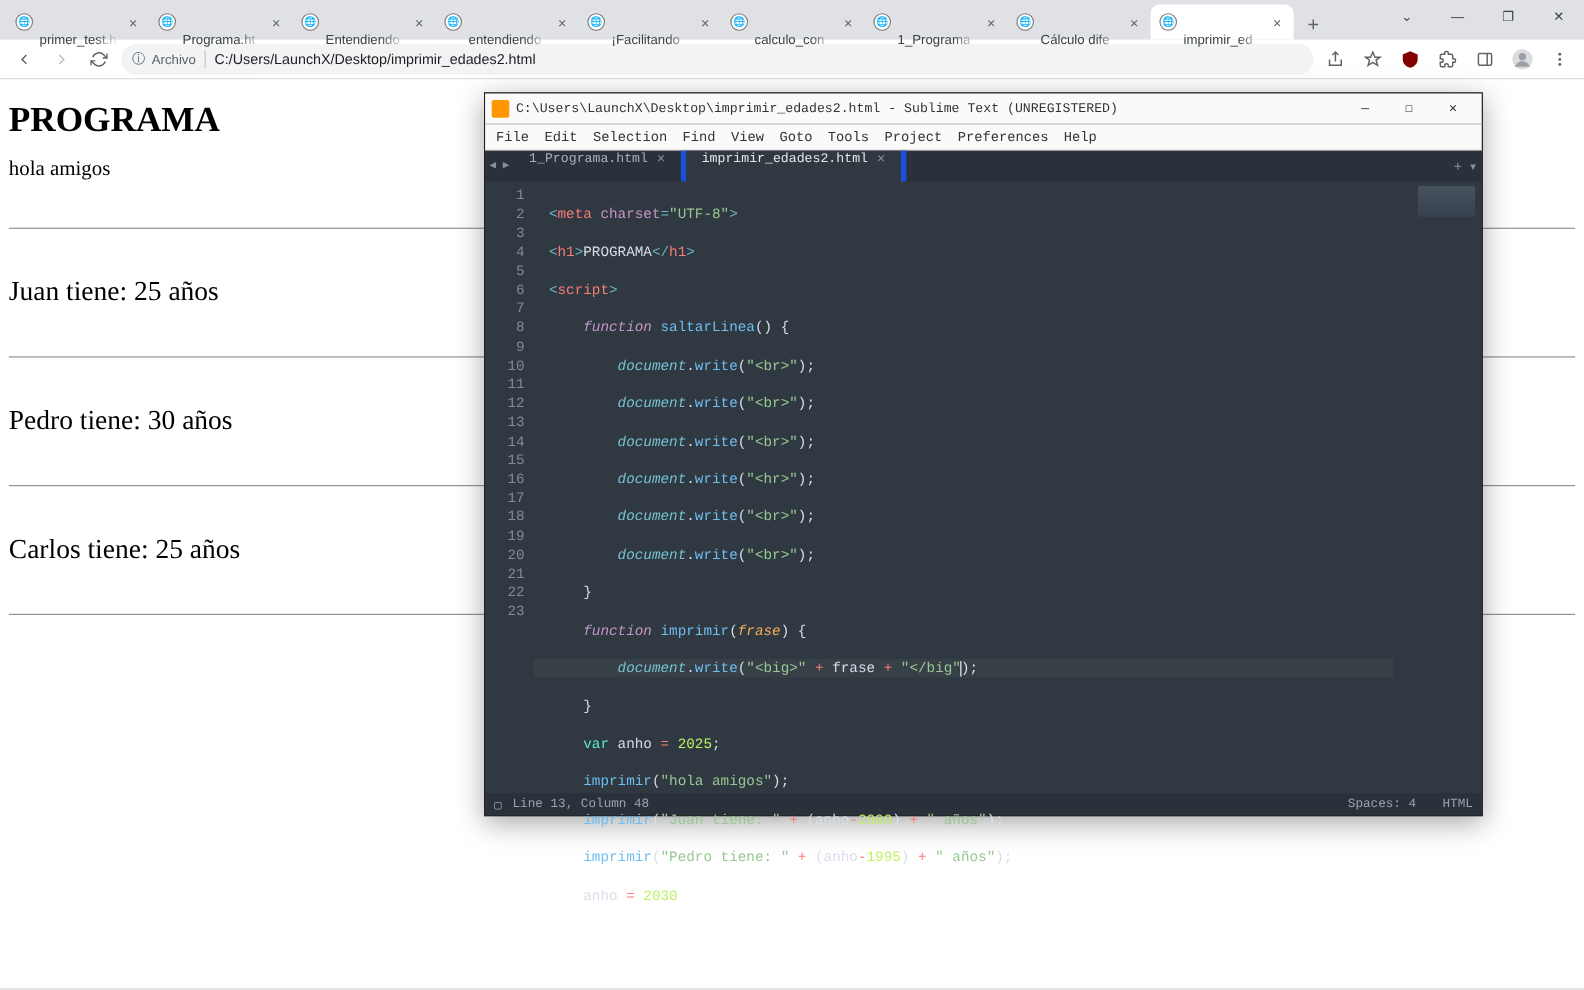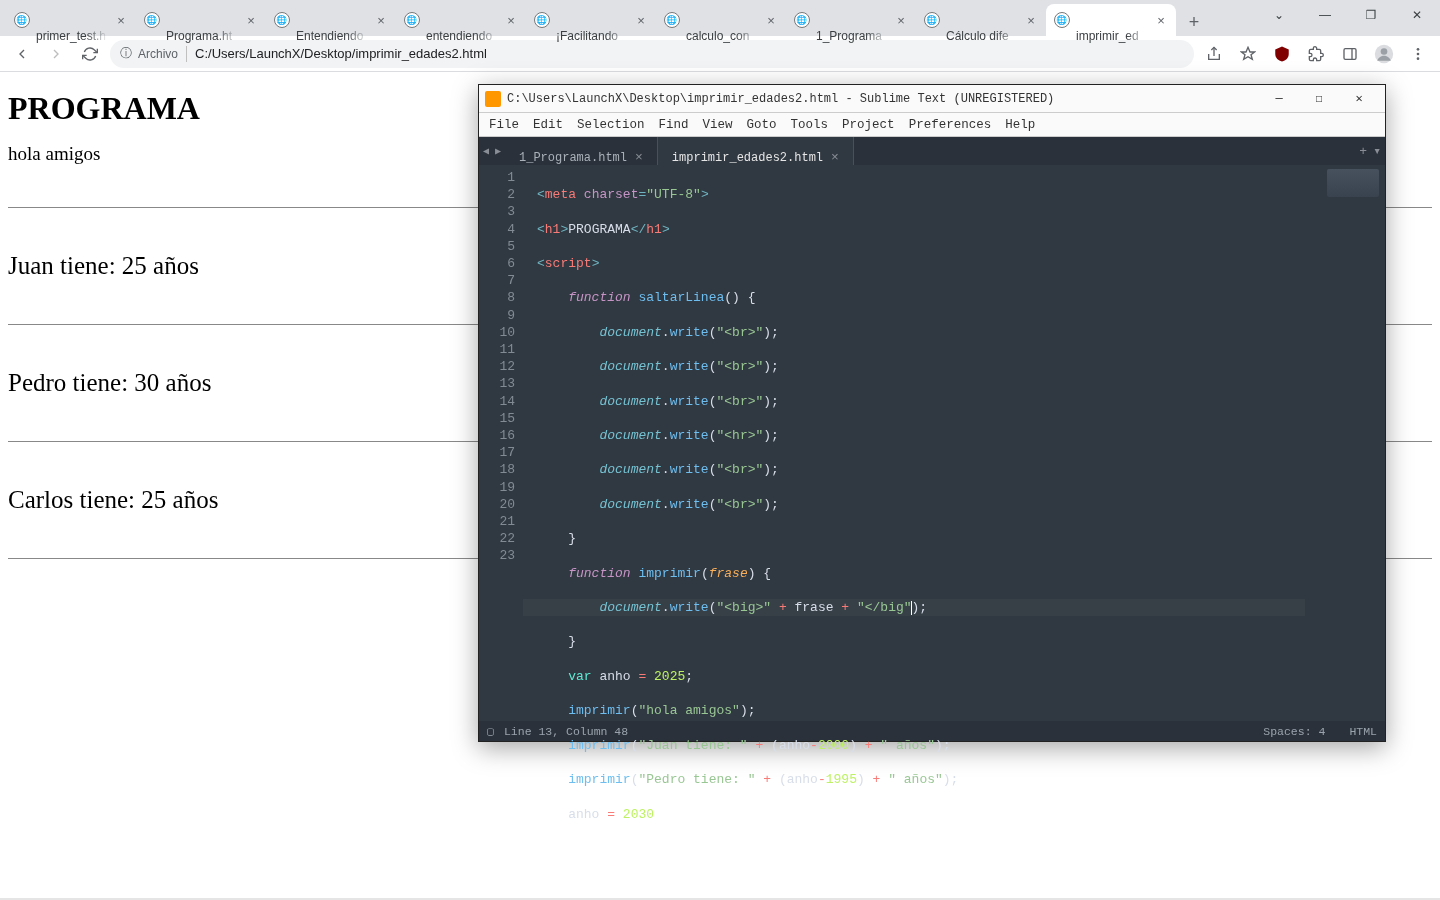--- a/index.html
+++ b/index.html
@@ -27,30 +27,30 @@
   .ext-icons { display:flex; gap:6px; align-items:center; }
 
   
   .page-content { padding: 8px 8px; font-family: "Times New Roman", serif; }
   .page-content h1 { font-size: 32px; font-weight: bold; margin: 10px 0 16px 0; }
   .page-content .line-big { font-size: 19px; margin: 4px 0; }
   .page-content .line-big2 { font-size: 25px; margin: 6px 0; }
   .page-content hr { border:none; border-top:1px solid #888; margin:2px 0; }
 
   
-  .sublime { position: absolute; left: 440px; top: 84px; width: 908px; height: 658px; background: #303841; box-shadow: 0 6px 24px rgba(0,0,0,0.35); border: 1px solid #222; font-family: Consolas, "Courier New", monospace; margin-left: 38px; }
+  .sublime { position: absolute; left: 440px; top: 84px; width: 908px; height: 658px; background: #303841; box-shadow: 0 6px 24px rgba(0,0,0,0.35); border: 1px solid #222; font-family: Consolas, "Courier New", monospace; }
   .st-titlebar { height: 28px; background: #fafafa; border-bottom: 1px solid #ccc; display:flex; align-items:center; padding:0 6px; gap:6px; font-size:12px; color:#333; }
   .st-titlebar .st-icon { width:16px;height:16px;background:#ff9800;display:inline-block;border-radius:2px;}
   .st-titlebar .title { flex:1; overflow:hidden; white-space:nowrap; }
   .st-titlebtns { display:flex; gap:0; }
   .st-titlebtns .tb { width:40px;height:28px; display:flex;align-items:center;justify-content:center;color:#333;font-size:12px; }
   .st-menubar { height:24px; background:#fafafa; display:flex;align-items:center;gap:14px;padding:0 10px;font-size:12.5px;color:#333;border-bottom:1px solid #ccc; }
   .st-tabs { height:28px; background:#2b313a; display:flex; align-items:stretch; position:relative; }
   .st-tabs .navarrows { width:26px;display:flex;align-items:center;justify-content:center;gap:2px;color:#8a8f97;font-size:10px; }
-  .st-tab { display:flex;align-items:flex-end;padding:0 14px;font-size:12px;color:#aab1b9;gap:8px;border-right:1px solid #1d4ed8; }
+  .st-tab { display:flex;align-items:flex-start;padding:0 14px;font-size:12px;color:#aab1b9;gap:8px;border-right:5px solid #1d4ed8; }
   .st-tab.active { background:#303841; color:#e6e6e6; }
   .st-tab .x { font-size:13px;color:#8a8f97; }
   .st-tab-right { position:absolute; right:4px; top:0; height:100%; display:flex; align-items:center; gap:6px; color:#8a8f97; font-size:13px; }
 
   .st-body { display:flex; height: calc(100% - 28px - 24px - 28px - 20px); }
   .gutter { width: 44px; background:#303841; color:#828a94; text-align:right; padding: 4px 8px 4px 0; font-size:13px; line-height: 17.2px; }
   .code { flex:1; padding:4px 0; font-size:13px; line-height:17.2px; color:#d8dee9; position:relative; white-space: pre; }
   .code .row { padding-left: 14px; }
   .code .row.hi { background: rgba(255,255,255,0.035); }
   .minimap { width: 80px; background:#303841; position:relative; }

